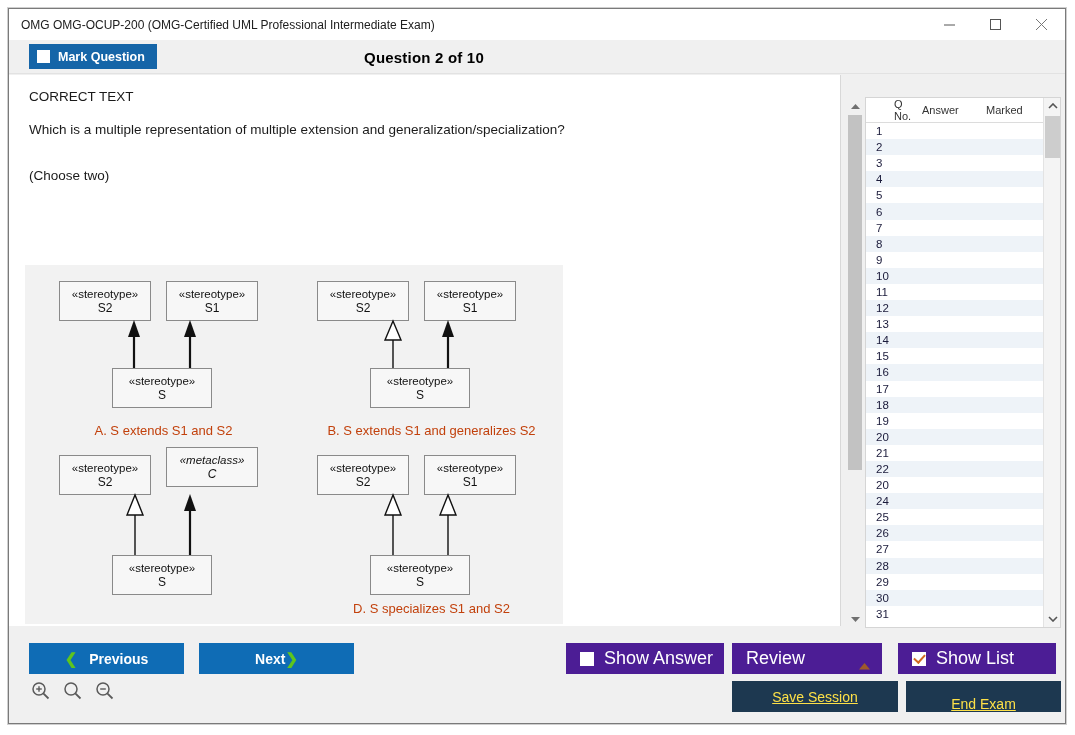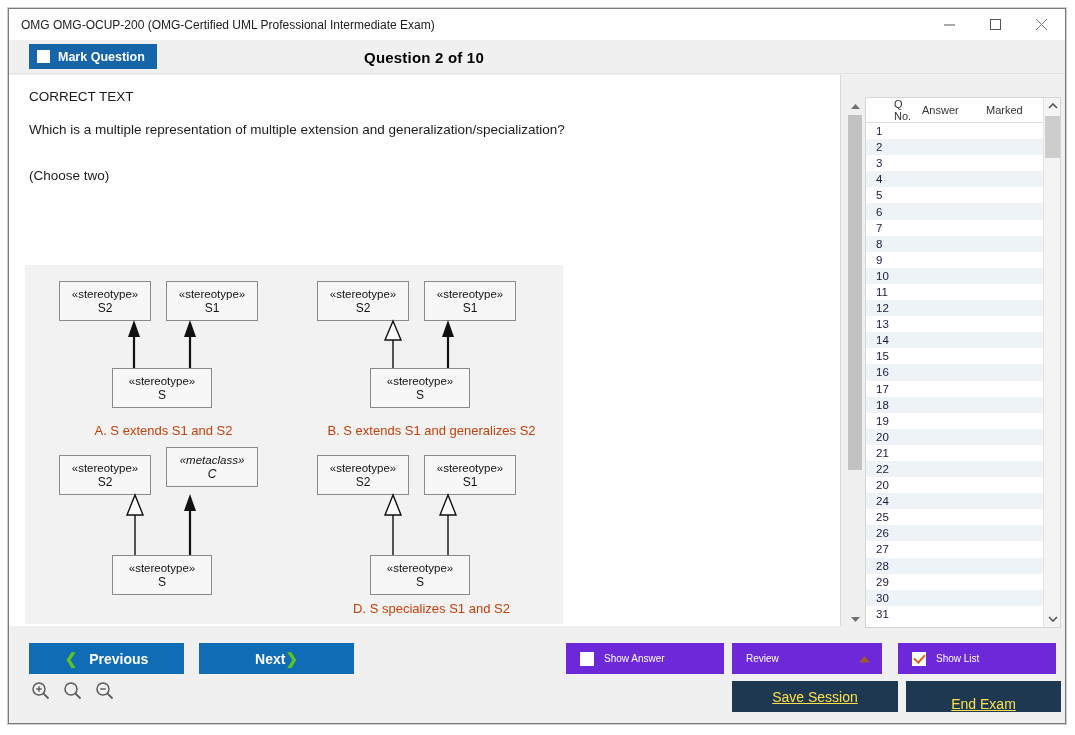--- a/index.html
+++ b/index.html
@@ -124,22 +124,22 @@
   .btn { border:none; cursor:pointer; font-family:"Liberation Sans", sans-serif; }
   .bluebtn {
     position:absolute; height:31px; background:#0f6cb5; color:#fff;
     font-size:14px; font-weight:bold; display:flex; align-items:center; justify-content:center;
   }
   #prevbtn { left:20px; top:9px; width:155px; gap:12px; }
   #nextbtn { left:190px; top:9px; width:155px; }
   .chev { color:#5ec51e; font-size:15px; font-weight:bold; line-height:1; }
 
   .orangebtn {
-    position:absolute; height:31px; background:#6d28d9; color:#fff;
-    font-size:10px; display:flex; align-items:center;
+    position:absolute; height:31px; background:#4c1d95; color:#fff;
+    font-size:18px; display:flex; align-items:center;
   }
   #showanswer { left:557px; top:9px; width:158px; justify-content:flex-start; padding-left:14px; gap:10px; }
   #reviewbtn  { left:723px; top:9px; width:150px; padding-left:14px; }
   #showlist   { left:889px; top:9px; width:158px; justify-content:flex-start; padding-left:14px; gap:10px; }
   .obox { width:14px; height:14px; background:#fff; display:block; position:relative; }
   .obox.checked::after {
     content:""; position:absolute; left:4px; top:0px; width:5px; height:9px;
     border:solid #d2691e; border-width:0 2px 2px 0; transform:rotate(42deg);
   }
   #reviewbtn .upchev { position:absolute; right:12px; top:11px; }

